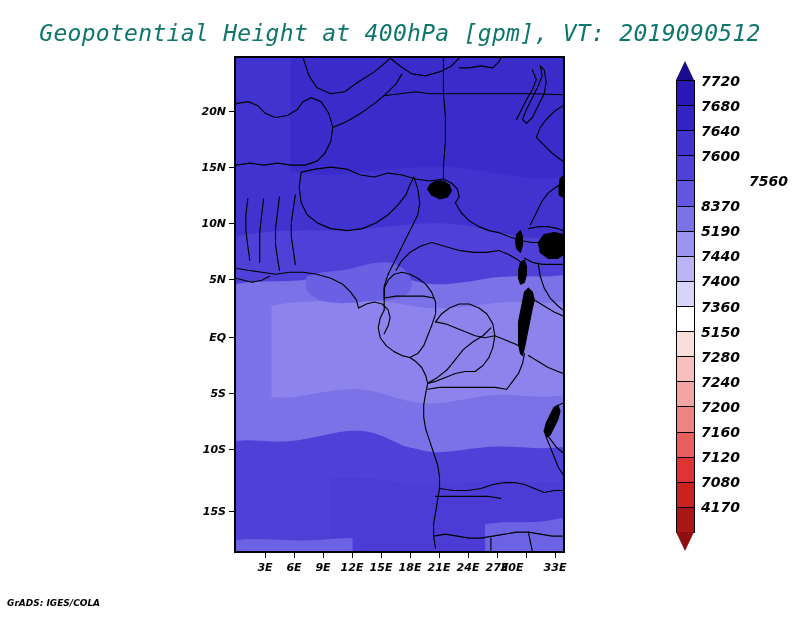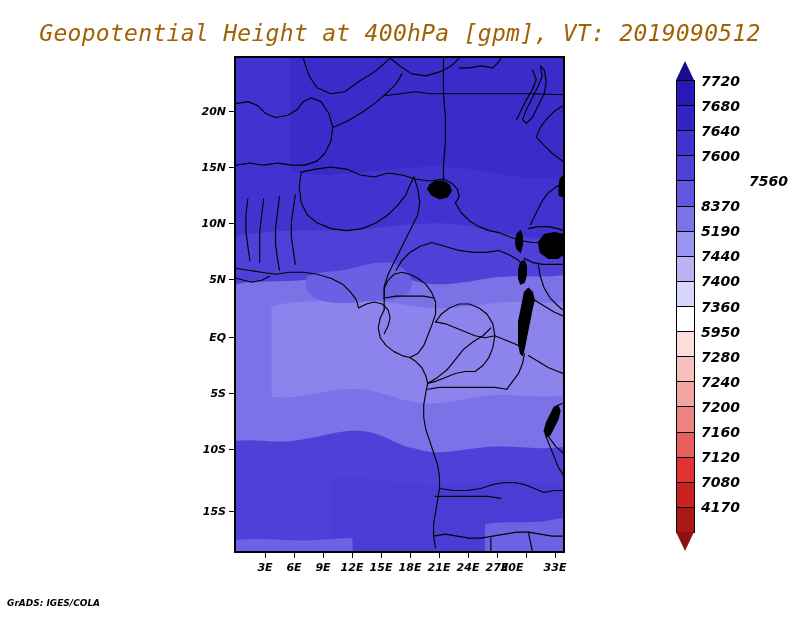--- a/index.html
+++ b/index.html
@@ -20,21 +20,21 @@
     position: absolute;
     left: 0;
     top: 20px;
     width: 800px;
     text-align: center;
     font-family: "DejaVu Sans Mono", "Liberation Mono", monospace;
     font-style: italic;
     font-weight: 500;
     font-size: 23px;
     letter-spacing: 0.3px;
-    color: #a16207;
+    color: #0f766e;
     white-space: nowrap;
   }
 
   
   #map-plot-area {
     position: absolute;
     left: 234px;
     top: 56px;
     width: 331px;
     height: 497px;
@@ -408,21 +408,21 @@
     <div class="cbar-label" style="top: 80.5px;">7720</div>
     <div class="cbar-label" style="top: 105.611px;">7680</div>
     <div class="cbar-label" style="top: 130.722px;">7640</div>
     <div class="cbar-label" style="top: 155.833px;">7600</div>
     <div class="cbar-label" style="top: 180.944px; margin-left: 48px;">7560</div>
     <div class="cbar-label" style="top: 206.056px;">8370</div>
     <div class="cbar-label" style="top: 231.167px;">5190</div>
     <div class="cbar-label" style="top: 256.278px;">7440</div>
     <div class="cbar-label" style="top: 281.389px;">7400</div>
     <div class="cbar-label" style="top: 306.5px;">7360</div>
-    <div class="cbar-label" style="top: 331.611px;">5950</div>
+    <div class="cbar-label" style="top: 331.611px;">5150</div>
     <div class="cbar-label" style="top: 356.722px;">7280</div>
     <div class="cbar-label" style="top: 381.833px;">7240</div>
     <div class="cbar-label" style="top: 406.944px;">7200</div>
     <div class="cbar-label" style="top: 432.056px;">7160</div>
     <div class="cbar-label" style="top: 457.167px;">7120</div>
     <div class="cbar-label" style="top: 482.278px;">7080</div>
     <div class="cbar-label" style="top: 507.389px;">4170</div>
   </div>
 
 <div id="footer-credit">GrADS: IGES/COLA</div>

